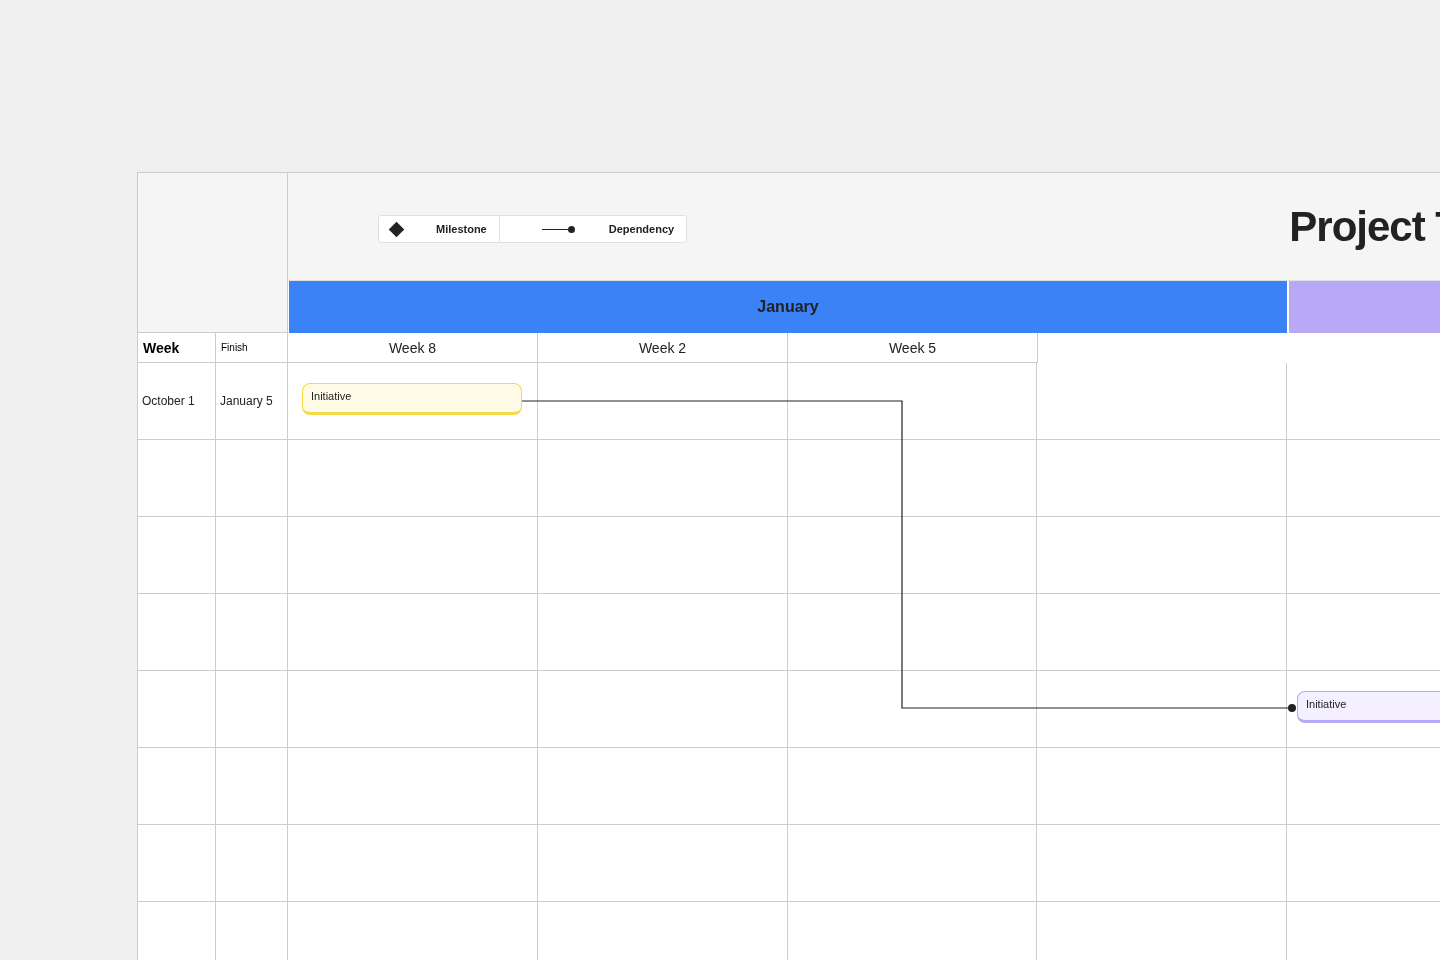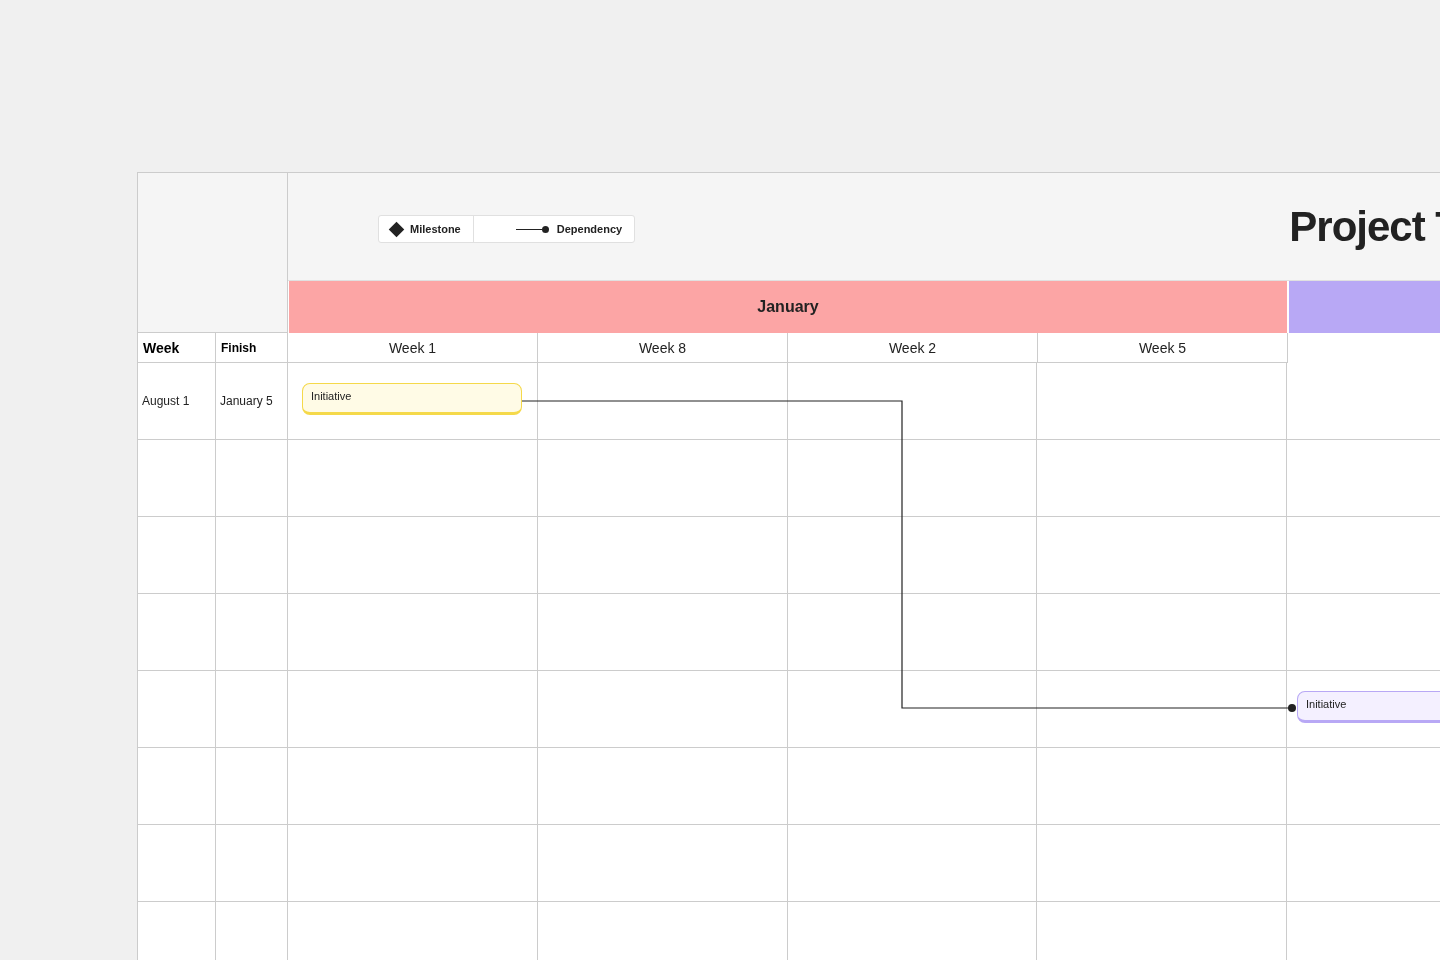--- a/index.html
+++ b/index.html
@@ -42,20 +42,21 @@
     align-items: center;
   }
   .legend-item {
     display: flex;
     align-items: center;
     padding: 0 12px;
     height: 100%;
     font-size: 11px;
     font-weight: 600;
     color: #222;
+    gap: 26px;
   }
   .legend-item + .legend-item {
     border-left: 1px solid #e0e0e0;
     padding-left: 42px;
   }
   .milestone-icon {
     width: 11px;
     height: 11px;
     background: #222;
     transform: rotate(45deg);
@@ -101,21 +102,21 @@
   
   .month-row {
     position: absolute;
     left: 151px;
     top: 108px;
     height: 52px;
     display: flex;
   }
   .month-jan {
     width: 1000px;
-    background: #fca5a5;
+    background: #3b82f6;
     color: #222;
     font-weight: 700;
     font-size: 16px;
     display: flex;
     align-items: center;
     justify-content: center;
     border-right: 2px solid #fff;
   }
   .month-feb {
     width: 250px;
@@ -137,22 +138,22 @@
     padding-left: 5px;
     font-weight: 700;
     font-size: 14px;
     display: flex;
     align-items: center;
   }
   .col-finish {
     width: 72px;
     border-right: 1px solid #ccc;
     padding-left: 5px;
-    font-weight: 700;
-    font-size: 12px;
+    font-weight: 400;
+    font-size: 10px;
     display: flex;
     align-items: center;
   }
   .col-week {
     width: 250px;
     border-right: 1px solid #ccc;
     font-size: 14px;
     display: flex;
     align-items: center;
     justify-content: center;
@@ -265,29 +266,28 @@
   <div class="left-block"></div>
 
   <div class="month-row">
     <div class="month-jan">January</div>
     <div class="month-feb"></div>
   </div>
 
   <div class="col-headers">
     <div class="col-start">Week</div>
     <div class="col-finish">Finish</div>
-    <div class="col-week">Week 1</div>
     <div class="col-week">Week 8</div>
     <div class="col-week">Week 2</div>
     <div class="col-week">Week 5</div>
   </div>
 
   <div class="data-rows">
     <div class="data-row">
-      <div class="cell-start">August 1</div>
+      <div class="cell-start">October 1</div>
       <div class="cell-finish">January 5</div>
       <div class="cell-week"></div>
       <div class="cell-week"></div>
       <div class="cell-week"></div>
       <div class="cell-week"></div>
       <div class="cell-week"></div>
       <div class="task-bar-1">Initiative</div>
     </div>
     <div class="data-row">
       <div class="cell-start"></div>

